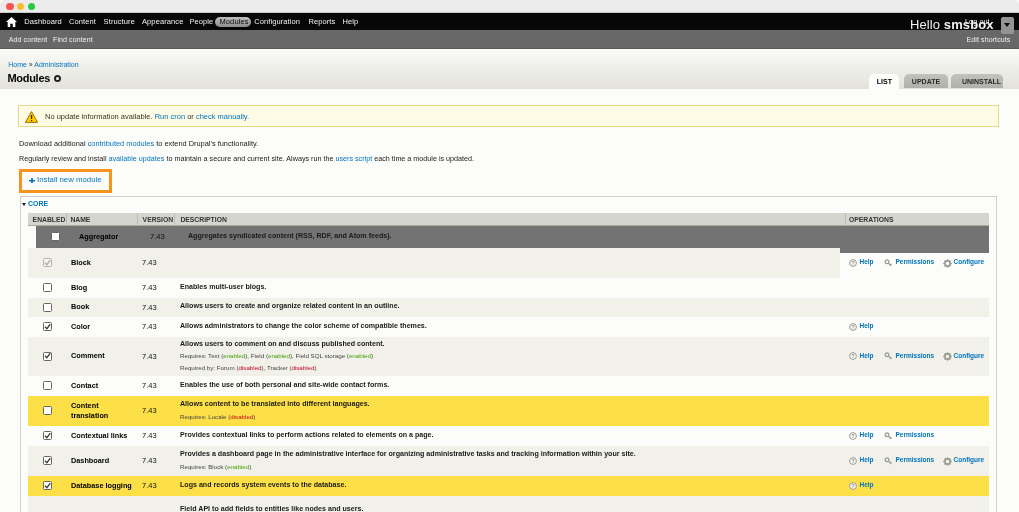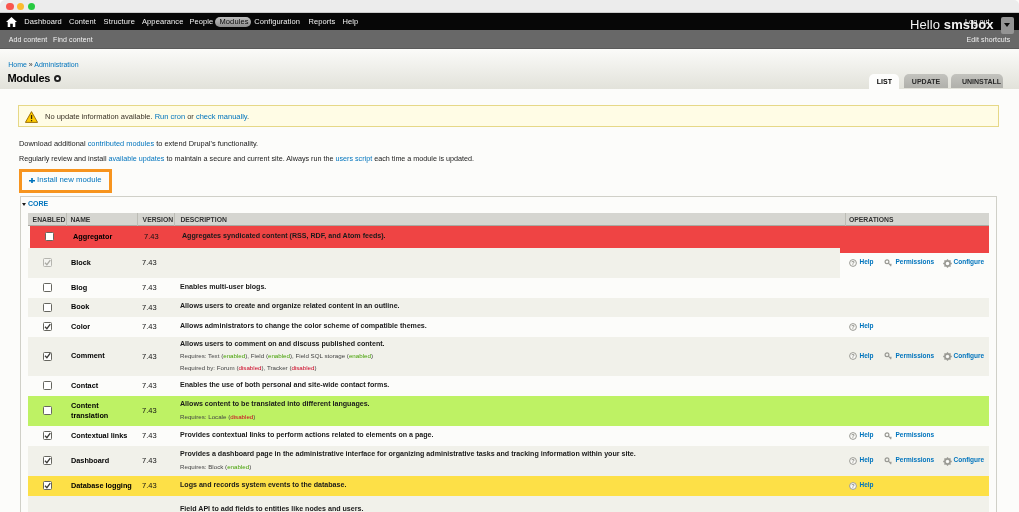--- a/index.html
+++ b/index.html
@@ -94,21 +94,21 @@
       <div class="th" style="position:absolute;left:5.1px;top:3px;font-size:6.8px;font-weight:bold;color:#333">ENABLED</div>
       <div class="th" style="position:absolute;left:42.9px;top:3px;font-size:6.8px;font-weight:bold;color:#333">NAME</div>
       <div class="th" style="position:absolute;left:115.1px;top:3px;font-size:6.8px;font-weight:bold;color:#333">VERSION</div>
       <div class="th" style="position:absolute;left:152.9px;top:3px;font-size:6.8px;font-weight:bold;color:#333">DESCRIPTION</div>
       <div class="th" style="position:absolute;left:821.5px;top:3px;font-size:6.8px;font-weight:bold;color:#333">OPERATIONS</div>
       <div style="position:absolute;left:38.8px;top:0;width:1px;height:13px;background:#bcbcb5"></div>
       <div style="position:absolute;left:109.4px;top:0;width:1px;height:13px;background:#bcbcb5"></div>
       <div style="position:absolute;left:146.4px;top:0;width:1px;height:13px;background:#bcbcb5"></div>
       <div style="position:absolute;left:817.5px;top:0;width:1px;height:13px;background:#bcbcb5"></div>
     </div>
-    <div style="position:absolute;left:2px;top:13px;width:961.5px;height:27px;background:#ef4444">
+    <div style="position:absolute;left:8px;top:13px;width:961.5px;height:27px;background:#737373">
           <div style="position:absolute;left:15.5px;top:6.25px;width:9px;height:9px;border:1px solid #66665f;background:#fff;border-radius:1.5px"></div>
           <div style="position:absolute;left:43.5px;top:0;width:64px;height:21.5px;display:flex;align-items:center">
             <span class="nm">Aggregator</span>
           </div>
           <div style="position:absolute;left:114.5px;top:0;height:21.5px;display:flex;align-items:center">
             <span class="ver">7.43</span>
           </div>
           <div style="position:absolute;left:152.5px;top:0;width:660px;height:21.5px">
             <div class="desc" style="position:absolute;left:0;top:5.0px;white-space:nowrap">Aggregates syndicated content (RSS, RDF, and Atom feeds).</div>
           </div>
@@ -236,21 +236,21 @@
           <div style="position:absolute;left:43.5px;top:0;width:64px;height:20px;display:flex;align-items:center">
             <span class="nm">Contact</span>
           </div>
           <div style="position:absolute;left:114.5px;top:0;height:20px;display:flex;align-items:center">
             <span class="ver">7.43</span>
           </div>
           <div style="position:absolute;left:152.5px;top:0;width:660px;height:20px">
             <div class="desc" style="position:absolute;left:0;top:4.25px;white-space:nowrap">Enables the use of both personal and site-wide contact forms.</div>
           </div>
         </div>
-        <div style="position:absolute;left:0;top:182.5px;width:961.5px;height:30px;background:#bef264">
+        <div style="position:absolute;left:0;top:182.5px;width:961.5px;height:30px;background:#fde047">
           <div style="position:absolute;left:15.5px;top:10.5px;width:9px;height:9px;border:1px solid #66665f;background:#fff;border-radius:1.5px"></div>
           <div style="position:absolute;left:43.5px;top:0;width:64px;height:30px;display:flex;align-items:center">
             <span class="nm">Content translation</span>
           </div>
           <div style="position:absolute;left:114.5px;top:0;height:30px;display:flex;align-items:center">
             <span class="ver">7.43</span>
           </div>
           <div style="position:absolute;left:152.5px;top:0;width:660px;height:30px">
             <div class="desc" style="position:absolute;left:0;top:3.5px;white-space:nowrap">Allows content to be translated into different languages.</div>
             <div class="req" style="position:absolute;left:0;top:15.0px;white-space:nowrap">Requires: Locale (<span style="color:#cc0022">disabled</span>)</div>

